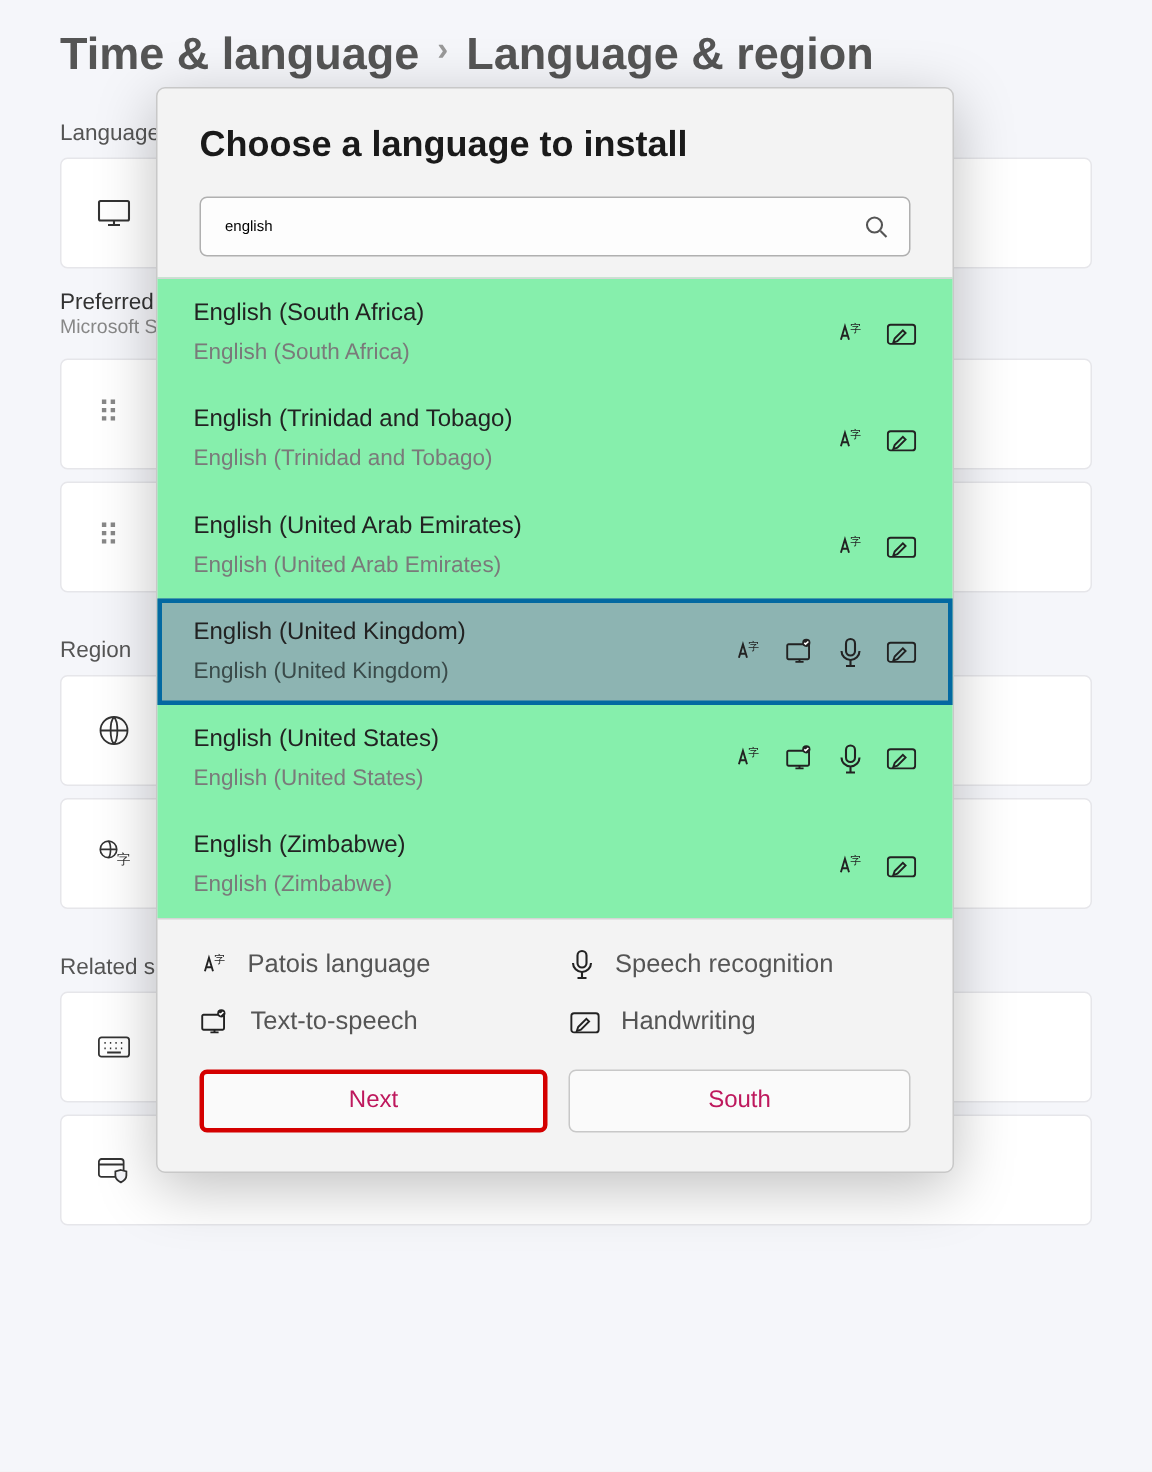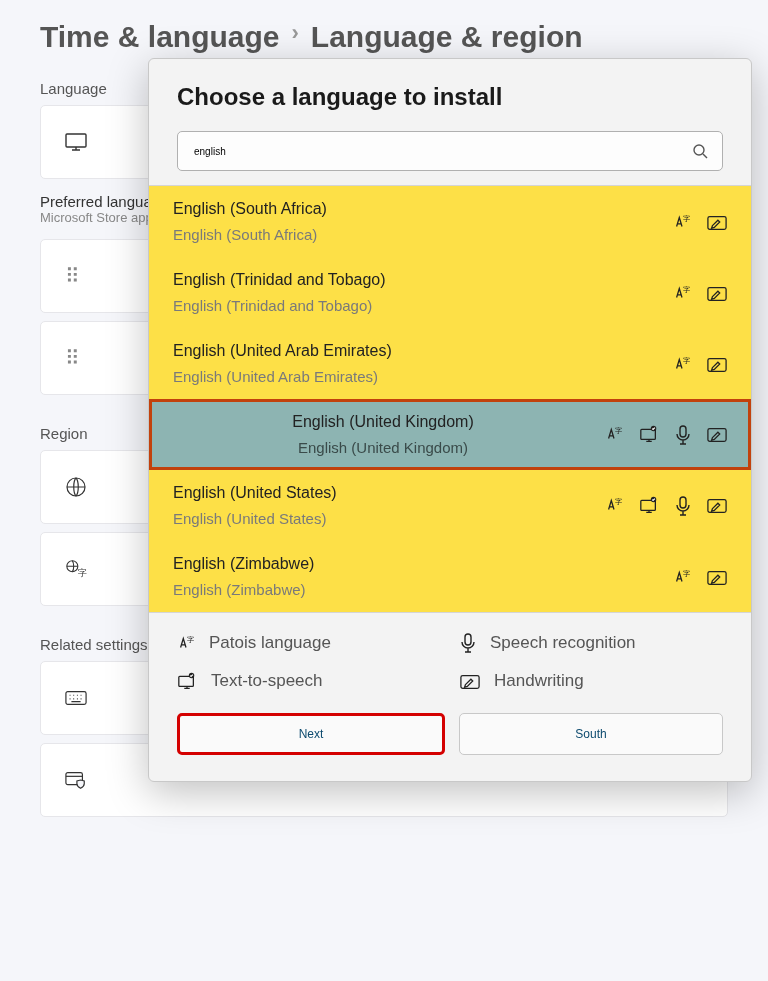--- a/index.html
+++ b/index.html
@@ -52,28 +52,27 @@
     color: #888;
     letter-spacing: 2px;
     line-height: 8px;
   }
 
   
   .dialog {
     position: absolute;
     left: 104px;
     top: 58px;
-    width: 604px;
+    width: 532px;
     background: #f3f3f3;
     border: 1px solid #c8c8c8;
     border-radius: 6px;
     box-shadow: 0 10px 40px rgba(0,0,0,.25);
     display: flex;
     flex-direction: column;
-    margin-left: 44px;
   }
   .d-header {
     padding: 24px 28px 14px 28px;
   }
   .d-title {
     font-size: 24px;
     font-weight: 600;
     margin: 0 0 20px 0;
   }
   .search-wrap {
@@ -87,35 +86,35 @@
   }
   .search-input {
     flex: 1;
     border: none;
     outline: none;
     font-size: 10px;
     background: transparent;
   }
   .list {
     border-top: 1px solid #d5d5d5;
-    background: #fde047;
+    background: #86efac;
   }
   .row {
     display: flex;
     align-items: center;
     padding: 14px 24px;
     gap: 12px;
   }
   .row .txt { flex: 1; }
   .row .name { font-size: 16px; color: #222; }
   .row .native { font-size: 15px; color: #7a7a7a; margin-top: 8px; }
   .row .icns { display: flex; gap: 16px; }
   .row.selected { background: #8db4b2; }
   .row.selected .native { color: #3a4b4a; }
-  .highlight-row { border: 3px solid #c2410c; padding: 11px 21px; text-align: center; }
+  .highlight-row { border: 3px solid #0369a1; padding: 11px 21px; }
   .legend {
     border-top: 1px solid #d5d5d5;
     padding: 20px 28px 0 28px;
     display: grid;
     grid-template-columns: 1fr 1fr;
     row-gap: 18px;
     column-gap: 20px;
     font-size: 17px;
     color: #555;
   }
@@ -124,22 +123,22 @@
     display: flex;
     gap: 14px;
     padding: 22px 28px 26px 28px;
   }
   .btn {
     flex: 1;
     height: 42px;
     background: #fafafa;
     border: 1px solid #c8c8c8;
     border-radius: 5px;
-    font-size: 12px;
-    color: #0c4a6e;
+    font-size: 16px;
+    color: #be185d;
     display: flex;
     align-items: center;
     justify-content: center;
     cursor: pointer;
   }
   .btn.primary-highlight {
     border: 3px solid #d40000;
   }
   svg { display: block; }
 </style>

